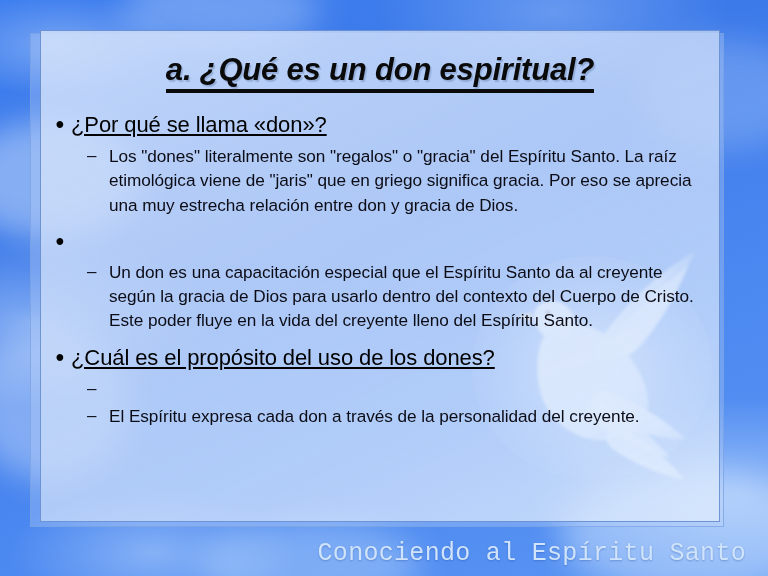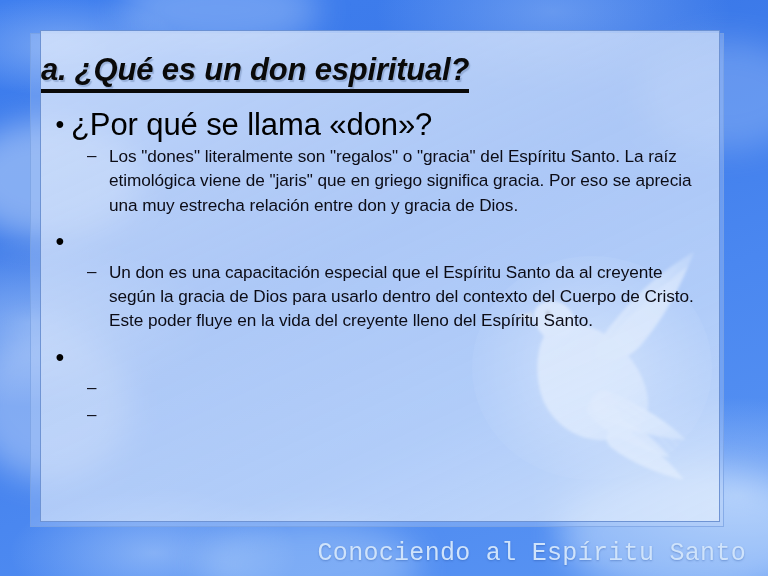--- a/index.html
+++ b/index.html
@@ -74,20 +74,21 @@
     background:
       linear-gradient(155deg, rgba(214,228,252,0.80) 0%, rgba(205,222,250,0.68) 45%,
                       rgba(216,231,253,0.62) 72%, rgba(226,238,254,0.70) 100%);
     box-sizing: border-box;
     padding: 0;
     overflow: hidden;
   }
 
   
   #title {
+    text-align: center;
     font-size: 31px;
     font-weight: bold;
     font-style: italic;
     color: #0a0a0a;
     padding-top: 21px;
     letter-spacing: -0.2px;
     text-shadow: 1.5px 1.5px 1px rgba(120,145,190,0.55);
     white-space: nowrap;
   }
   #title-inner {
@@ -108,24 +109,25 @@
   }
   .lvl1 .marker {
     width: 22px;
     flex: 0 0 22px;
     font-size: 25px;
     line-height: 30px;
     color: #000;
     text-align: center;
   }
   .lvl1 .txt {
-    font-size: 31px;
+    font-size: 22px;
     line-height: 31px;
     color: #000;
     letter-spacing: -0.1px;
+    text-decoration: underline;
   }
 
   .lvl2 {
     display: flex;
     align-items: flex-start;
     padding: 2px 18px 1px 46px;
   }
   .lvl2 .marker {
     width: 22px;
     flex: 0 0 22px;
@@ -247,26 +249,28 @@
             <span class="marker">•</span>
           </div>
           <div class="lvl2">
             <span class="marker">–</span>
             <span class="txt">Un don es una capacitación especial que el Espíritu Santo da al creyente según la gracia de Dios para usarlo dentro del contexto del Cuerpo de Cristo. Este poder fluye en la vida del creyente lleno del Espíritu Santo.</span>
           </div>
         </div>
         <div class="group">
           <div class="lvl1">
             <span class="marker">•</span>
-          </div>
-          <div class="lvl2">
-            <span class="marker">–</span>
-          </div>
-          <div class="lvl2">
-            <span class="marker">–</span>
+            <span class="txt">¿Cuál es el propósito del uso de los dones?</span>
+          </div>
+          <div class="lvl2">
+            <span class="marker">–</span>
+          </div>
+          <div class="lvl2">
+            <span class="marker">–</span>
+            <span class="txt">El Espíritu expresa cada don a través de la personalidad del creyente.</span>
           </div>
         </div>
       </div>
 
   </div>
 
   <div id="footer">Conociendo al Espíritu Santo</div>
 
 </div>
 

